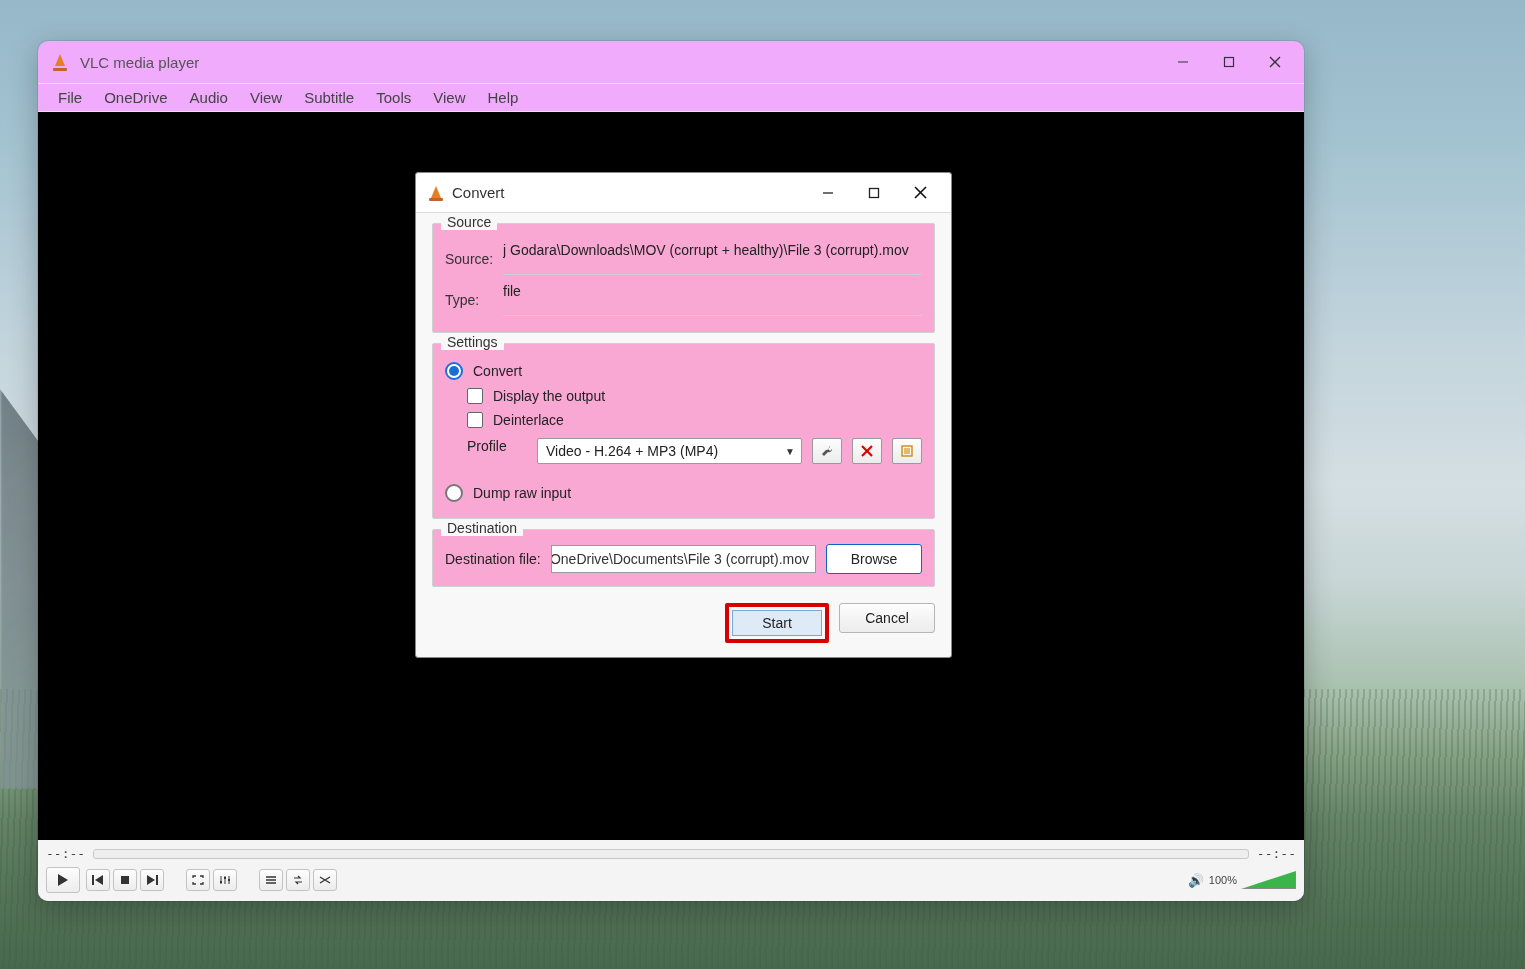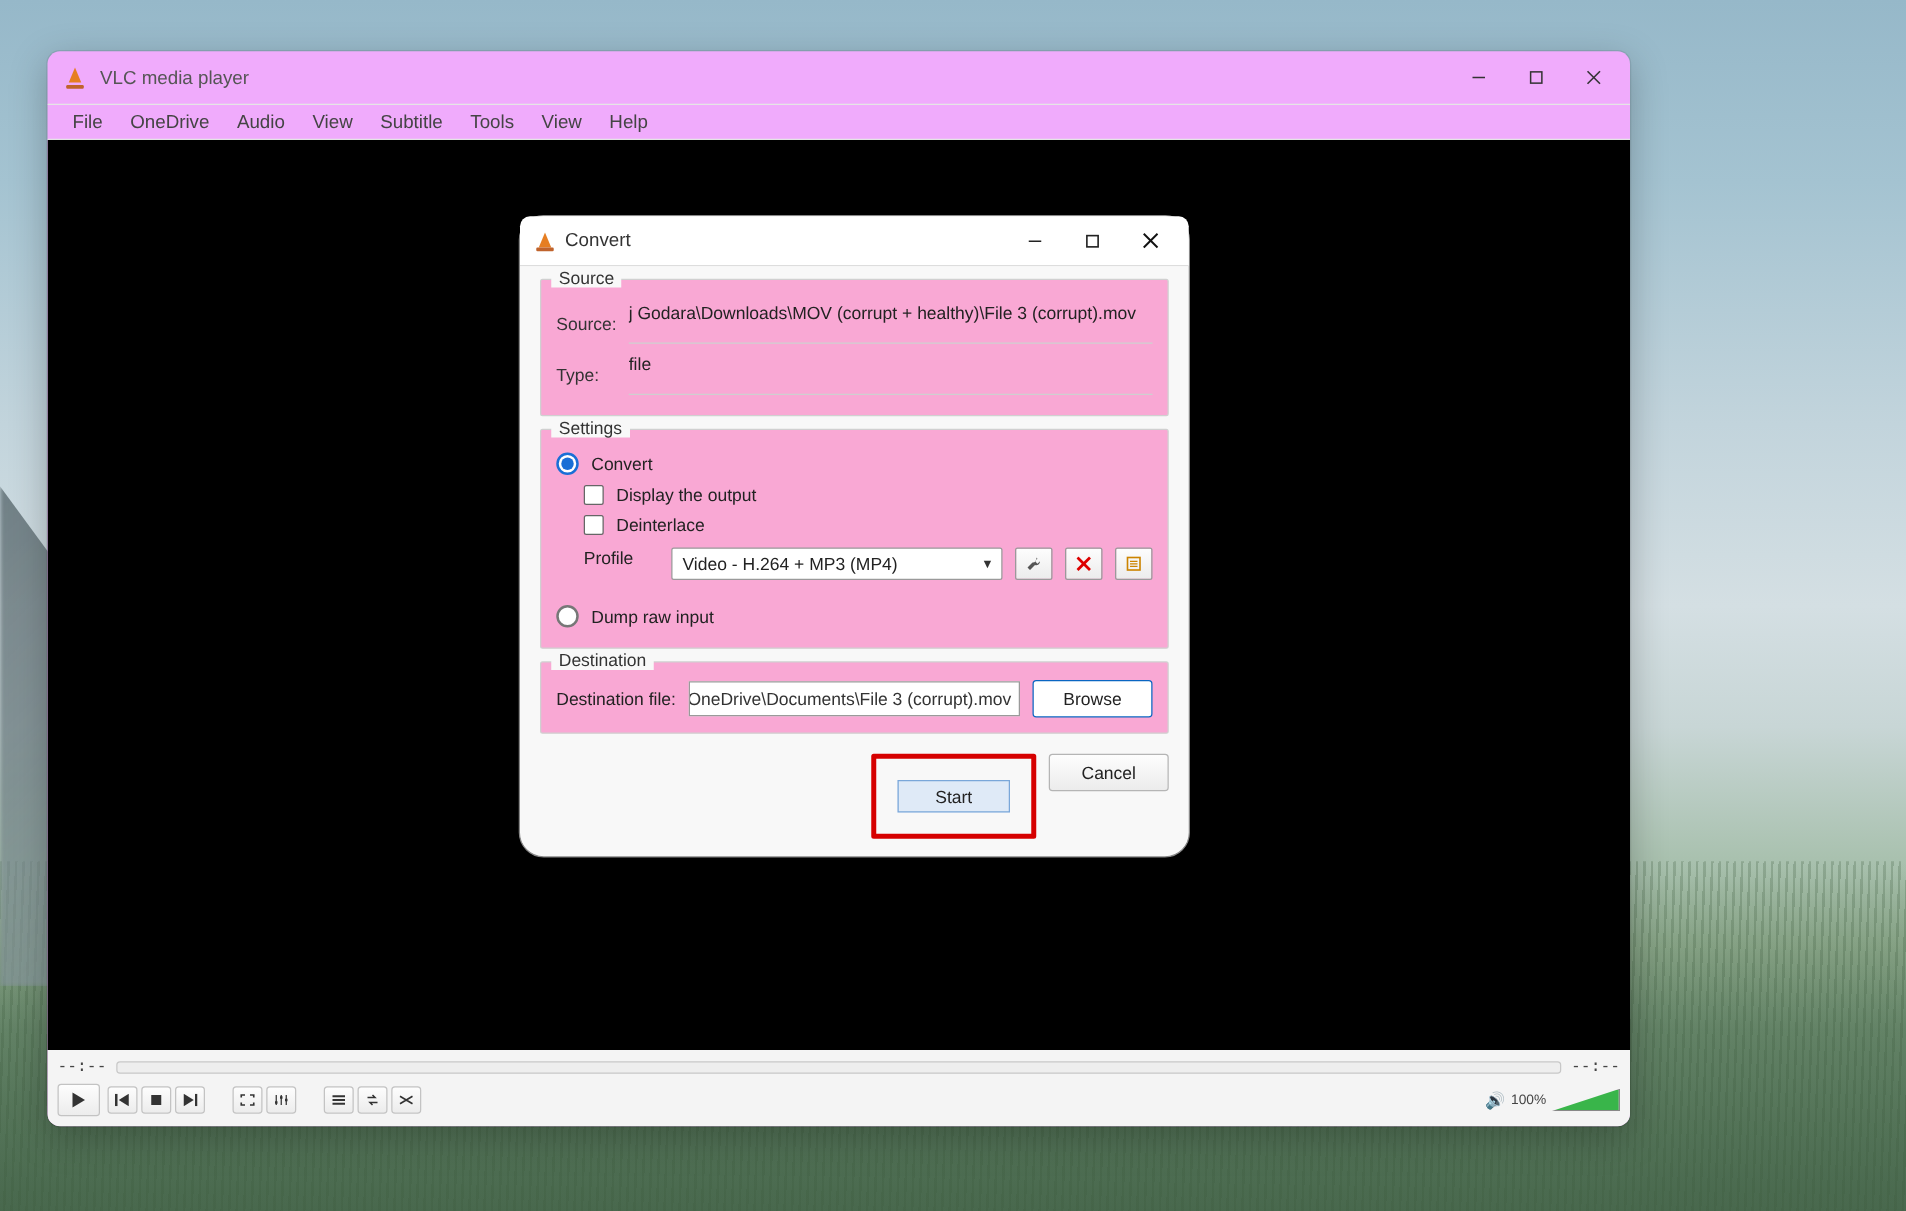--- a/index.html
+++ b/index.html
@@ -71,21 +71,21 @@
   width: 55px; height: 18px;
   background: linear-gradient(to right, #39b54a 0%, #39b54a 100%);
   clip-path: polygon(0% 100%, 100% 0%, 100% 100%);
   border: 1px solid #888;
 }
 .speaker-icon { font-size: 13px; color: #d88a00; }
 
 
 .dialog {
   position: absolute; left: 415px; top: 172px; width: 537px;
-  background: #f8f8f8; border: 1px solid #888; border-radius: 20px;
+  background: #f8f8f8; border: 1px solid #888; border-radius: 3px;
   box-shadow: 0 10px 35px rgba(0,0,0,.35);
   display: flex; flex-direction: column;
 }
 .dialog-titlebar {
   height: 40px; display: flex; align-items: center; padding: 0 8px 0 12px;
   border-bottom: 1px solid #ddd; background: #fff; border-radius: 8px 8px 0 0;
 }
 .dialog-titlebar .title { font-size: 15px; color: #333; flex: 1; margin-left: 8px; }
 .dialog-body { padding: 10px 16px 14px 16px; font-size: 14px; color: #222; }
 .fieldset {
@@ -136,21 +136,21 @@
   background: #fff; color: #222; font-size: 14px;
   display: flex; align-items: center; justify-content: center;
 }
 .dialog-actions { display: flex; justify-content: flex-end; gap: 10px; padding-top: 6px; }
 .btn {
   width: 96px; height: 30px; border: 1px solid #b5b5b5; border-radius: 3px;
   background: linear-gradient(#fdfdfd,#ececec); font-size: 14px; color: #222;
   display: flex; align-items: center; justify-content: center;
 }
 .btn-primary-wrap {
-  border: 4px solid #d60000; padding: 17px; border-radius: 2px;
+  border: 4px solid #d60000; padding: 3px; border-radius: 2px;
 }
 .btn-primary {
   width: 90px; height: 26px; border: 1px solid #7aa7d9; background: #dfeaf7;
   display: flex; align-items: center; justify-content: center; font-size: 14px;
 }
 
 
 .cone {
   width: 16px; height: 16px; position: relative;
 }

